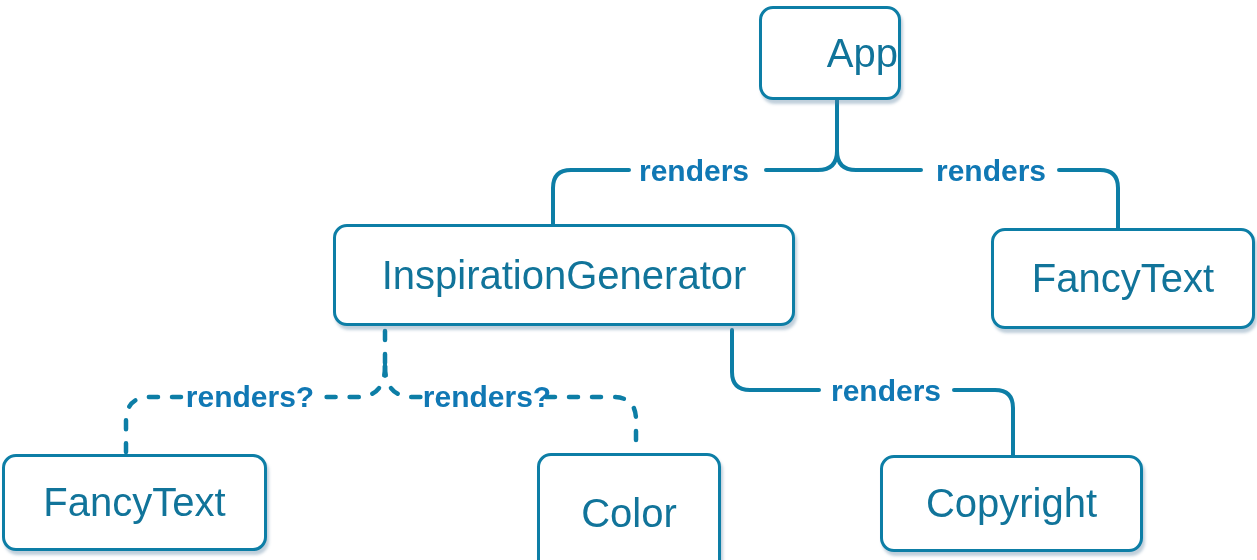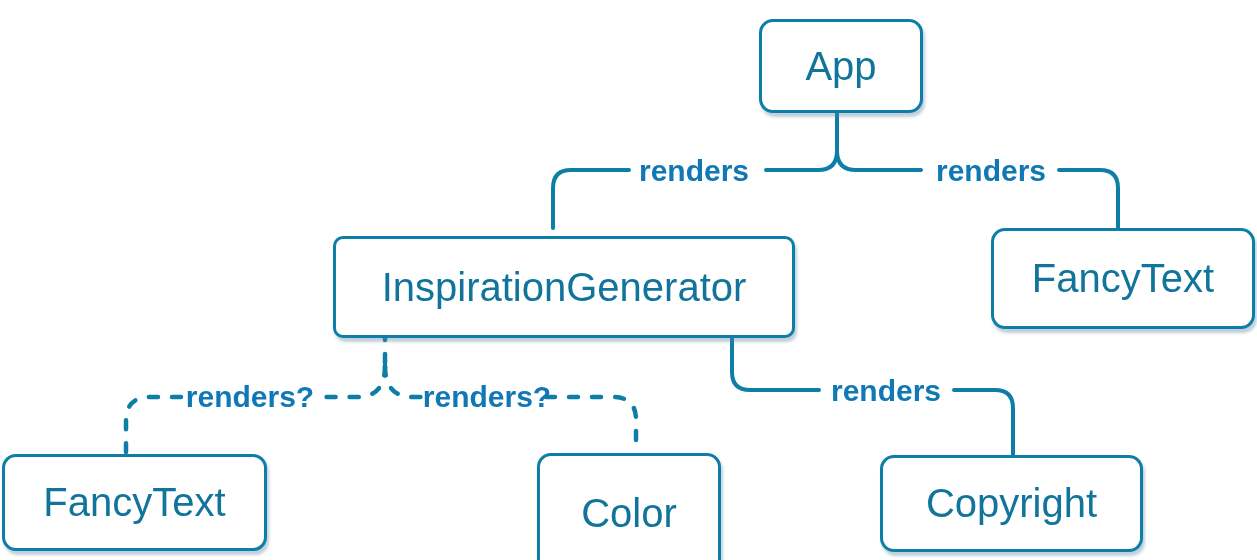--- a/index.html
+++ b/index.html
@@ -53,22 +53,22 @@
     border-radius: 14px;
     display: flex;
     align-items: center;
     justify-content: center;
     color: var(--node-text);
     font-size: 40px;
     font-weight: 500;
     white-space: nowrap;
     box-shadow: 2px 4px 3px rgba(90, 130, 160, 0.38);
   }
-  .node-app        { left: 759px;  top: 19px;   width: 164px; height: 94px;  }
-  .node-ig         { left: 333px;  top: 236px; width: 462px; height: 102px; border-radius: 10px; }
+  .node-app        { left: 759px;  top: 6px;   width: 142px; height: 94px; justify-content: flex-end;  }
+  .node-ig         { left: 333px;  top: 224px; width: 462px; height: 102px; }
   .node-ft-top     { left: 991px;  top: 228px; width: 264px; height: 101px; }
   .node-ft-bottom  { left: 2px;    top: 454px; width: 265px; height: 97px;  }
   .node-color      { left: 537px;  top: 453px; width: 184px; height: 120px;  }
   .node-copyright  { left: 880px;  top: 455px; width: 263px; height: 97px;  }
 </style>
 </head>
 <body>
 
 <div class="canvas">
 

